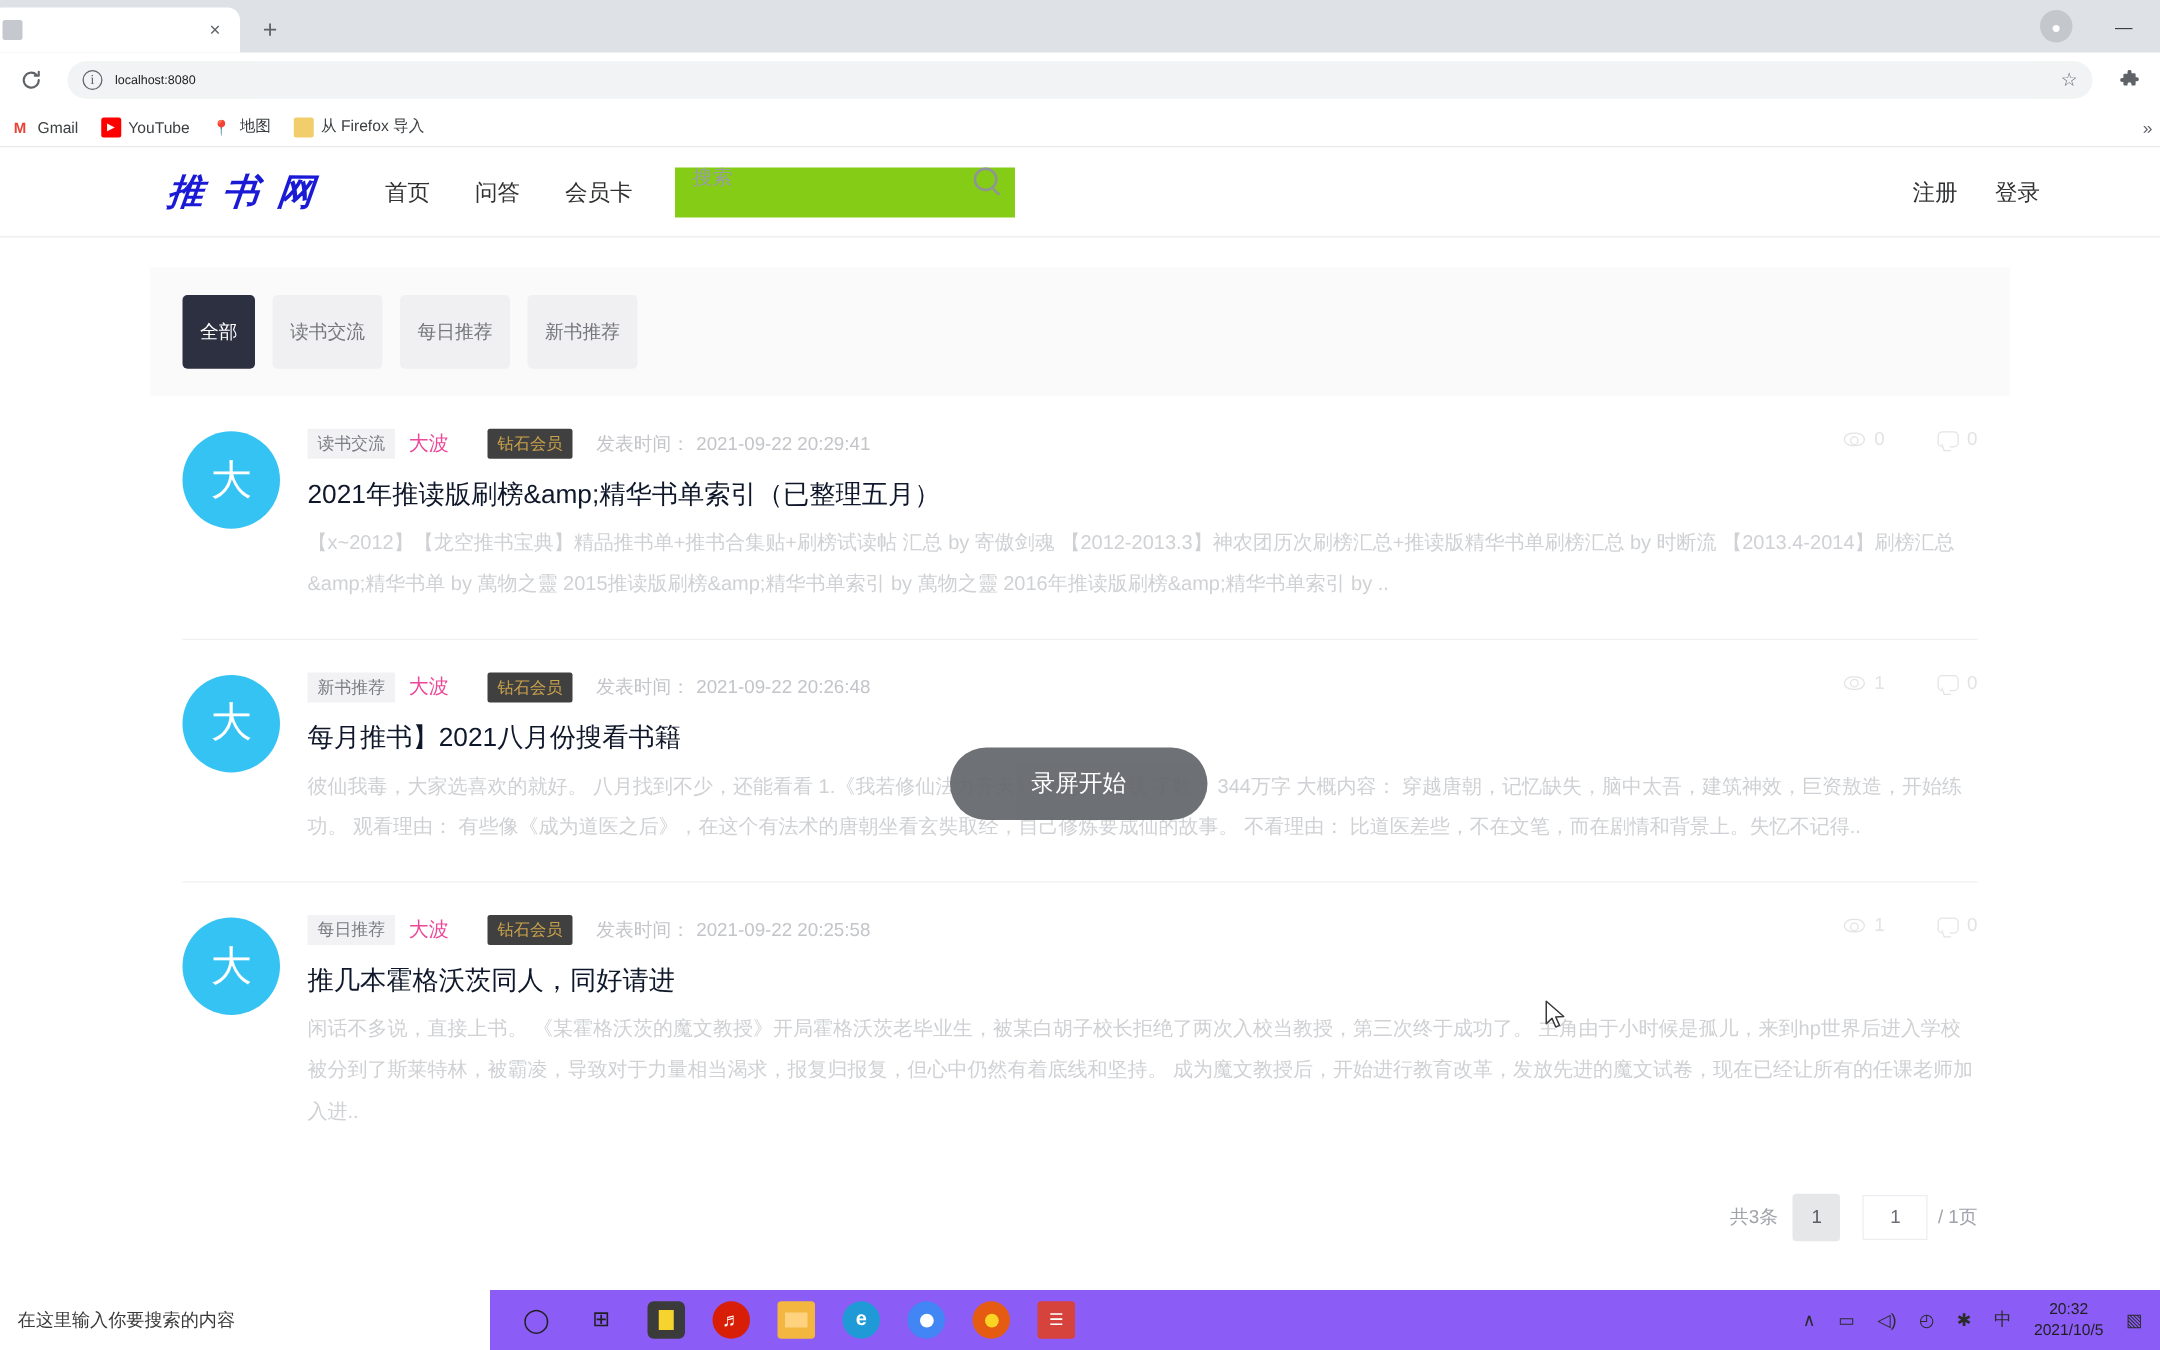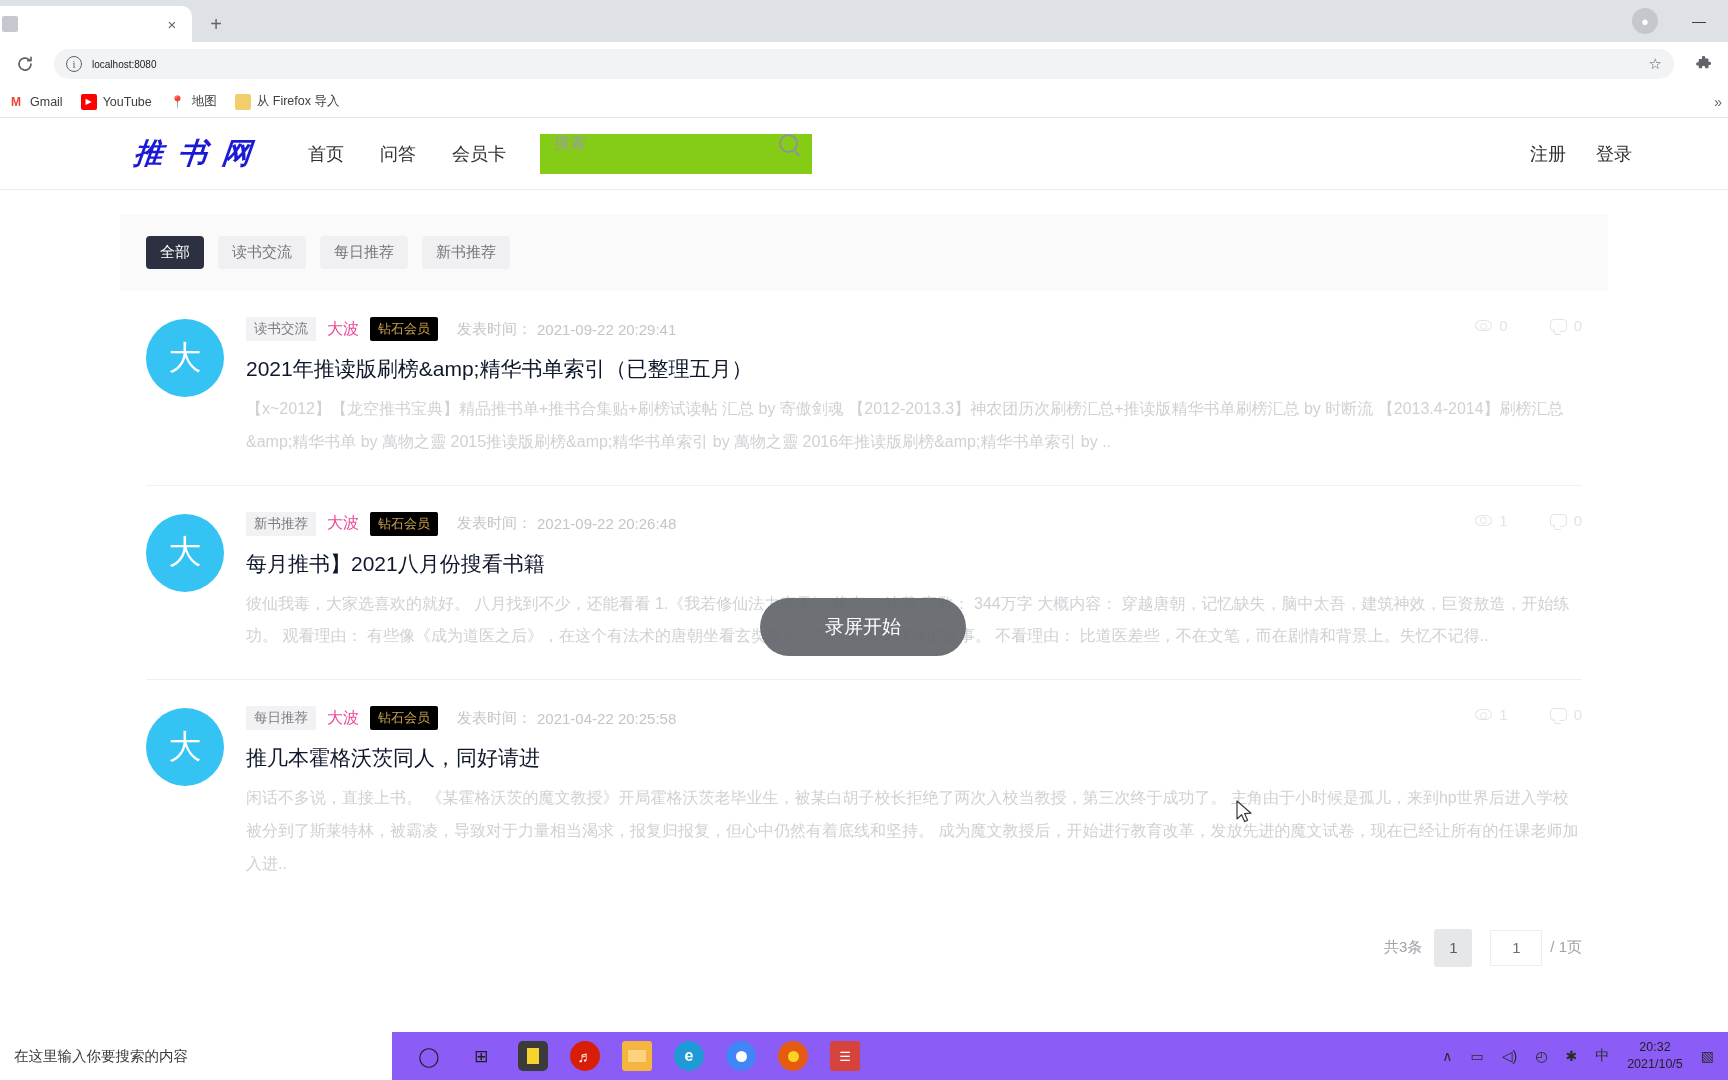--- a/index.html
+++ b/index.html
@@ -84,36 +84,36 @@
   .mag::after{content:"";position:absolute;width:2px;height:7px;background:#909399;
               right:-2px;bottom:-6px;transform:rotate(-45deg);}
   .auth { margin-left:auto; margin-right: 96px; display:flex; gap: 30px; }
   .auth a { font-size:18px; color:#303133; text-decoration:none; }
 
   .content { width: 1488px; margin: 24px auto 0; }
 
   .filterbar {
     background:#fafafa; padding: 22px 26px; display:flex; gap: 14px; align-items:center;
   }
-  .chip { padding: 7px 14px; font-size: 15px; border-radius: 4px; background:#f0f0f2; color:#75777d; cursor:pointer;}
+  .chip { padding: 20px 14px; font-size: 15px; border-radius: 4px; background:#f0f0f2; color:#75777d; cursor:pointer;}
   .chip.active { background:#2c3040; color:#fff; }
 
   .postlist { background:#fff; padding: 0 26px; }
   .post { display:flex; gap: 22px; padding: 26px 0 26px 0; border-bottom:1px solid #f0f0f0; position:relative;}
   .post:last-child { border-bottom:none; }
   .avatar {
     width: 78px; height: 78px; border-radius:50%; background:#35c3f3; color:#fff;
     display:flex; align-items:center; justify-content:center; font-size:33px; flex:none;
     margin-top: 2px;
   }
   .post-main { flex:1; min-width:0; }
   .meta { display:flex; align-items:center; gap:11px; font-size:14px; }
   .cat { background:#f2f2f4; color:#7a7d83; padding:3px 8px; font-size:13.5px; }
   .author { color:#ec4899; font-size:16px; }
-  .badge { background:#000000; color:#caa24a; padding:3px 8px; font-size:13px; border-radius:2px;}
+  .badge { background:#404040; color:#caa24a; padding:3px 8px; font-size:13px; border-radius:2px;margin-left:20px;}
   .time { color:#c3c5c9; font-size:15px; margin-left:8px;}
   .title { font-size:21px; color:#0f172a; margin-top:14px; font-weight:normal; }
   .excerpt { font-size:16px; color:#cfd1d4; line-height: 2.05; margin-top:10px; }
   .stats { position:absolute; right:0; top:26px; display:flex; gap: 42px; }
   .stat { display:flex; align-items:center; gap:7px; color:#e2e3e5; font-size:15px; }
   .eye { width:17px;height:11px;border:1.5px solid #e2e3e5;border-radius:50% 50% 50% 50%/ 60% 60% 60% 60%; position:relative;}
   .eye::after{content:"";position:absolute;width:5px;height:5px;border-radius:50%;
               border:1.5px solid #e2e3e5;left:4px;top:1.5px;}
   .bubble { width:17px;height:13px;border:1.5px solid #e2e3e5;border-radius:4px;position:relative;}
   .bubble::after{content:"";position:absolute;width:5px;height:5px;border-left:1.5px solid #e2e3e5;
@@ -296,21 +296,21 @@
         </div>
 
         <div class="post">
           <div class="avatar">大</div>
           <div class="post-main">
             <div class="meta">
               <span class="cat">每日推荐</span>
               <span class="author">大波</span>
               <span class="badge">钻石会员</span>
               <span class="time">发表时间：</span>
-              <span class="time" style="margin-left:-6px;">2021-04-22 20:25:58</span>
+              <span class="time" style="margin-left:-6px;">2021-09-22 20:25:58</span>
             </div>
             <div class="title">推几本霍格沃茨同人，同好请进</div>
             <div class="excerpt">闲话不多说，直接上书。 《某霍格沃茨的魔文教授》开局霍格沃茨老毕业生，被某白胡子校长拒绝了两次入校当教授，第三次终于成功了。 主角由于小时候是孤儿，来到hp世界后进入学校被分到了斯莱特林，被霸凌，导致对于力量相当渴求，报复归报复，但心中仍然有着底线和坚持。 成为魔文教授后，开始进行教育改革，发放先进的魔文试卷，现在已经让所有的任课老师加入进..</div>
           </div>
           <div class="stats">
             <span class="stat">
               <span class="eye"></span>
               <span>1</span>
             </span>
             <span class="stat">

